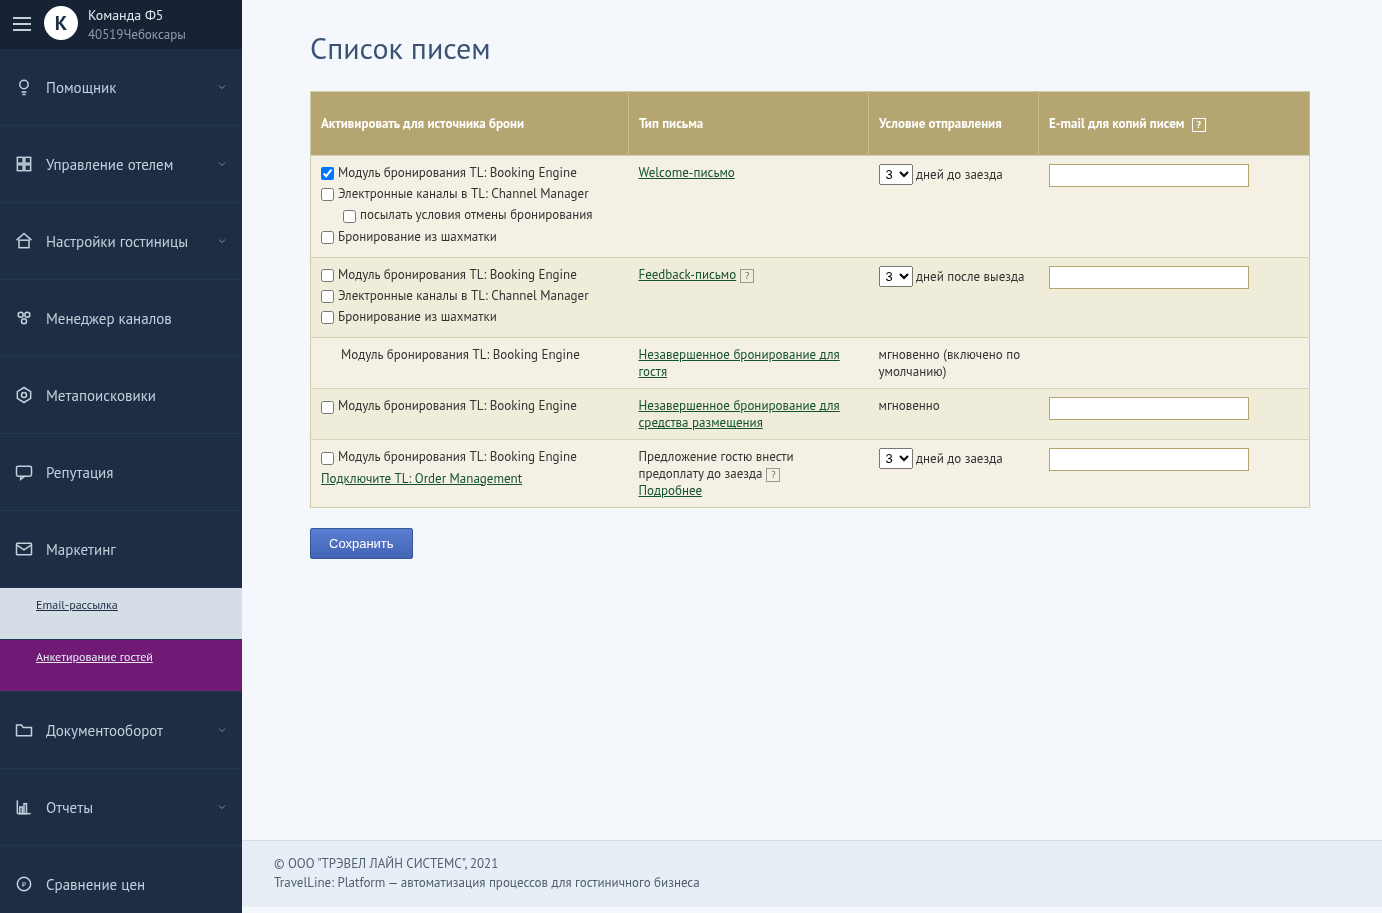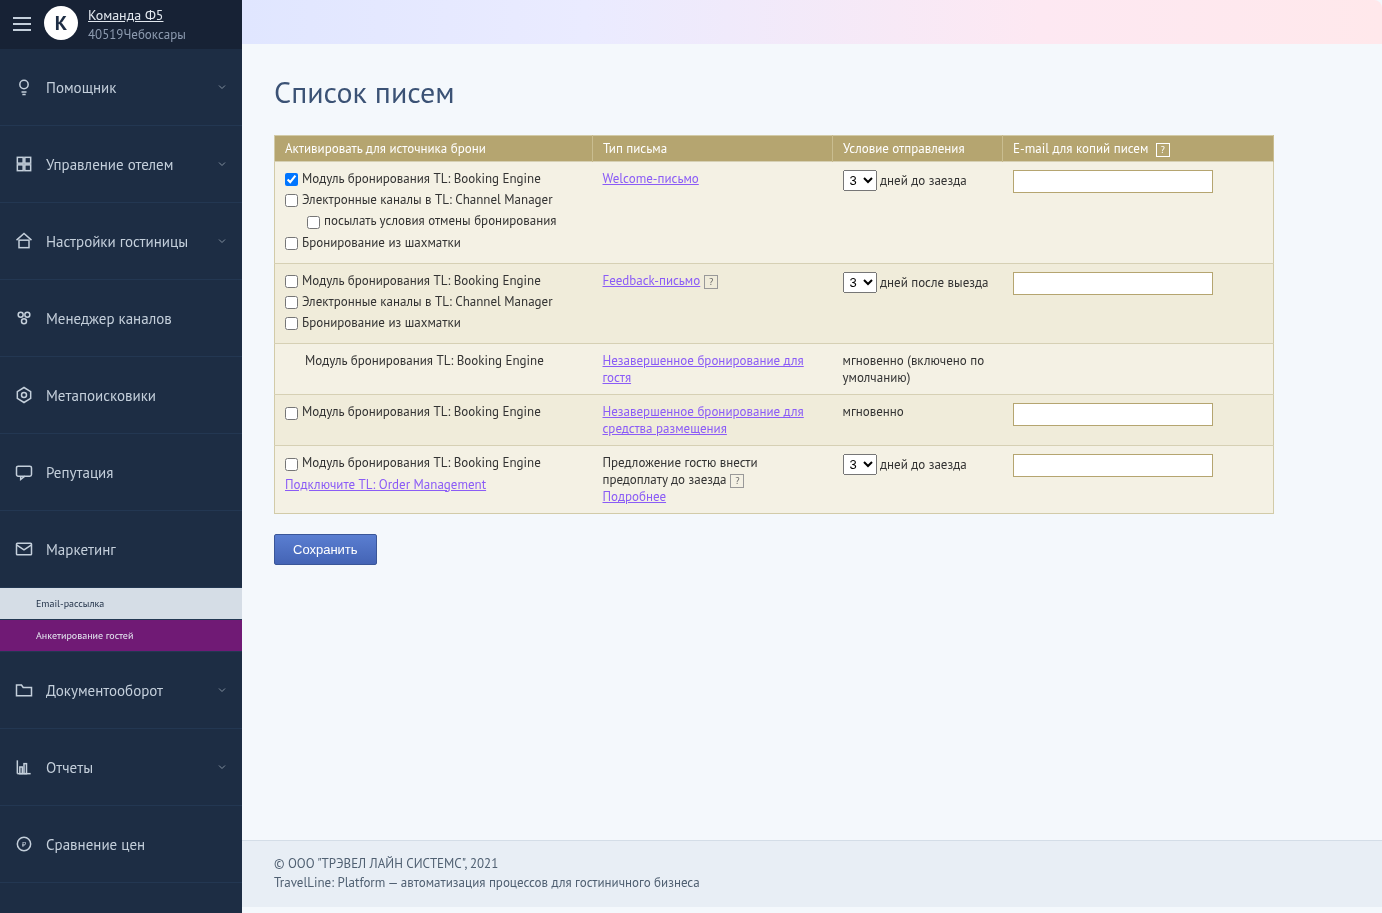--- a/index.html
+++ b/index.html
@@ -46,21 +46,21 @@
   justify-content: center;
   font-weight: bold;
   font-size: 20px;
   margin-right: 10px;
 }
 .header-text {
   flex: 1;
   display: flex;
   flex-direction: column;
 }
-.header-team { color: #e2e8ef; font-size: 14px; text-decoration: underline; }
+.header-team { color: #e2e8ef; font-size: 14px; }
 .header-sub {
   display: flex;
   color: #8d9bb0;
   font-size: 13px;
   margin-top: 2px;
 }
 .nav-item {
   display: flex;
   align-items: center;
   padding: 28px 14px;
@@ -75,25 +75,26 @@
   margin-right: 12px;
   flex-shrink: 0;
 }
 .nav-label { flex: 1; font-size: 15px; }
 .nav-chevron {
   width: 12px;
   height: 12px;
   opacity: 0.6;
 }
 .nav-sub-item {
-  padding: 9px 14px 9px 36px;
+  padding: 9px 14px 27px 36px;
   cursor: pointer;
   color: #c4cfdb;
-  font-size: 10px;
+  font-size: 12px;
   border-bottom: 1px solid #233752;
+  text-decoration: underline;
 }
 .nav-sub-item.active {
   background: #d5dde6;
   color: #1d2d44;
 }
 .nav-sub-item.highlighted {
   background: #701a75;
   color: #e6ecf3;
 }
 .collapse-menu {
@@ -102,23 +103,24 @@
   justify-content: flex-end;
   padding: 14px 16px;
   color: #8d9bb0;
   font-size: 13px;
   cursor: pointer;
   gap: 8px;
 }
 .main {
   flex: 1;
   display: flex;
-  flex-direction: column;
+  flex-direction: row;
   height: 907px;
   position: relative;
+  gap: 36px;
 }
 .gradient-bar {
   height: 44px;
   background: linear-gradient(90deg, #e0e6ff 0%, #eaebff 30%, #fde8f2 70%, #ffe8eb 100%);
   border-radius: 0 8px 0 0;
 }
 .content {
   flex: 1;
   padding: 28px 0 0 0;
   overflow: auto;
@@ -132,23 +134,23 @@
 table.main-table {
   width: 1000px;
   margin-left: 32px;
   border-collapse: collapse;
   border: 1px solid #d2cba8;
 }
 table.main-table th {
   background: #b5a570;
   color: #fff;
   text-align: left;
-  font-weight: normal;
-  font-size: 13px;
-  padding: 4px 10px;
+  font-weight: bold;
+  font-size: 13px;
+  padding: 23px 10px;
   border-right: 1px solid #c9bd90;
 }
 table.main-table td {
   background: #f4f1e4;
   padding: 8px 10px;
   vertical-align: top;
   border-top: 1px solid #d6d0b4;
   font-size: 13px;
   color: #333;
 }
@@ -156,21 +158,21 @@
 .cb-row {
   display: block;
   margin-bottom: 3px;
   line-height: 1.4;
 }
 .cb-row.indent { padding-left: 22px; }
 .cb-row input[type=checkbox] {
   vertical-align: middle;
   margin-right: 4px;
 }
-a.link { color: #8b5cf6; text-decoration: underline; cursor: pointer; }
+a.link { color: #14532d; text-decoration: underline; cursor: pointer; }
 .help-icon {
   display: inline-block;
   width: 14px;
   height: 14px;
   border: 1px solid #999;
   font-size: 10px;
   text-align: center;
   line-height: 12px;
   color: #666;
   margin-left: 4px;

